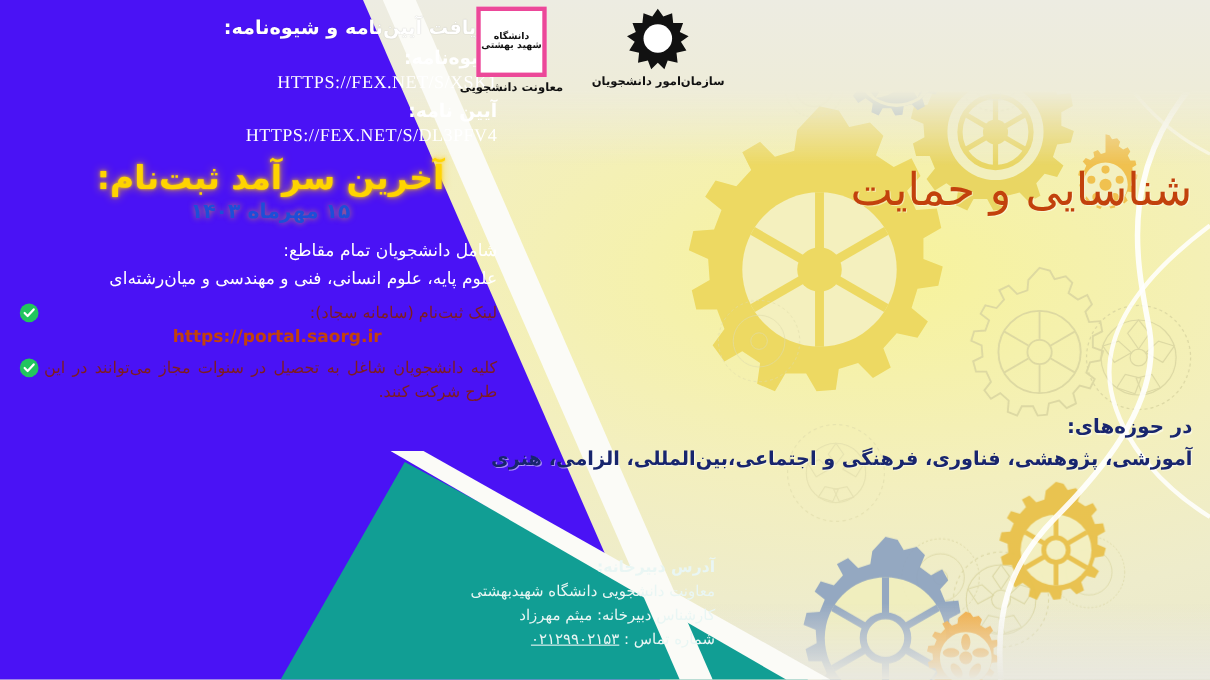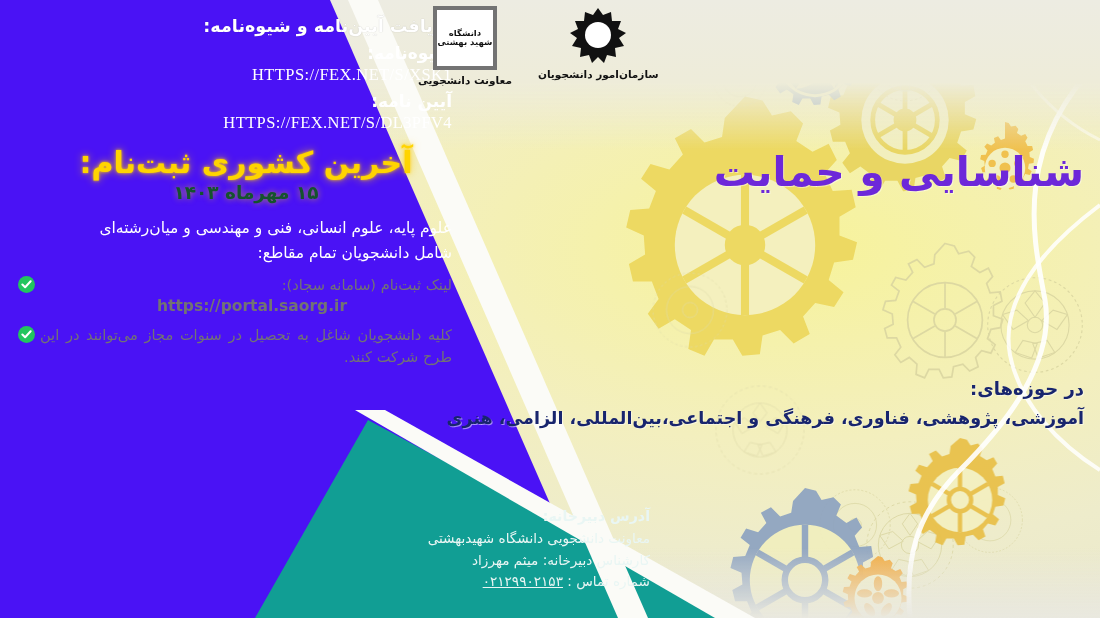--- a/index.html
+++ b/index.html
@@ -72,67 +72,67 @@
     font-family:"Liberation Serif","DejaVu Serif",serif;
     direction:ltr;font-size:16.5px;color:#ffffff;
     letter-spacing:.4px;margin:2px 0 6px 0;padding-left:38px;
   }
   .big-yellow{
     font-size:30px;font-weight:bold;color:#ffd400;
     text-align:center;padding-left:30px;margin:12px 0 2px 0;
     text-shadow:0 0 9px rgba(255,200,0,.75),0 0 3px rgba(255,210,0,.9);
   }
   .date-yellow{
-    font-size:18.5px;font-weight:bold;color:#14532d;text-align:center;
+    font-size:18.5px;font-weight:bold;color:#1d4ed8;text-align:center;
     padding-left:30px;margin:0 0 14px 0;
     text-shadow:0 0 6px rgba(255,200,0,.6);
   }
   .line-white{font-size:15.5px;line-height:1.5;color:#fff;margin:1px 0;padding-left:26px;}
   .bullet{
     display:flex;flex-direction:row-reverse;align-items:flex-start;
     gap:5px;margin:9px 0 0 0;padding-left:8px;
   }
-  .bullet .txt{font-size:14.6px;line-height:1.52;color:#737373;text-align:justify;flex:1;}
+  .bullet .txt{font-size:14.6px;line-height:1.52;color:#7f1d1d;text-align:justify;flex:1;}
   .chk{
     flex:0 0 auto;width:17px;height:17px;border-radius:50%;
     background:#22c55e;display:flex;align-items:center;justify-content:center;
     margin-top:2px;
   }
   .chk svg{display:block;}
   .portal-url{
     font-family:"DejaVu Sans","Liberation Sans",sans-serif;
     direction:ltr;text-align:center;font-size:15.5px;font-weight:bold;
-    color:#737373;margin:1px 0 0 0;padding-left:42px;
+    color:#c2410c;margin:1px 0 0 0;padding-left:42px;
   }
   .b2 .txt{letter-spacing:.2px;}
 
   
   .teal-content{
     position:absolute;left:300px;top:505px;width:350px;z-index:11;
     text-align:right;color:#e9f6f4;font-size:13.6px;line-height:1.58;
     padding-right:4px;
   }
   .teal-content .t-hd{font-weight:bold;font-size:14.2px;margin-bottom:1px;}
   .teal-content .t-ln{font-weight:normal;}
   .teal-content .phone{direction:ltr;unicode-bidi:embed;text-decoration:underline;}
 
   
   .logos{position:absolute;left:418px;top:6px;width:250px;height:112px;z-index:12;
          display:flex;flex-direction:row-reverse;gap:26px;align-items:flex-start;justify-content:flex-start;}
   .logo-block{display:flex;flex-direction:column;align-items:center;gap:4px;}
   .logo-cap{font-size:10.5px;color:#111;font-weight:bold;letter-spacing:.2px;text-align:center;line-height:1.25;}
-  .sbu-mark{width:56px;height:56px;border:4px solid #737373;display:flex;align-items:center;justify-content:center;background:#fff;}
+  .sbu-mark{width:56px;height:56px;border:4px solid #ec4899;display:flex;align-items:center;justify-content:center;background:#fff;}
   .sbu-inner{font-size:8.5px;color:#111;font-weight:bold;line-height:1.05;text-align:center;}
 
   
   .title-wrap{
     position:absolute;right:16px;top:148px;width:520px;z-index:12;text-align:right;
   }
   .t-line{
-    color:#6d28d9;font-weight:bold;line-height:1.18;
+    color:#c2410c;font-weight:normal;line-height:1.18;
     text-shadow:1px 1px 0 rgba(255,255,255,.45);
     letter-spacing:0;
   }
   .t1{font-size:41px;}
   .t2{font-size:41px;margin-top:2px;}
   .t3{font-size:30px;margin-top:1px;}
   .fields{
     position:absolute;right:16px;top:378px;width:640px;z-index:12;text-align:right;
     color:#18256e;
   }
@@ -335,25 +335,25 @@
   <div class="purple-content">
     <div class="pc-inner">
       <div class="hdr-white">دریافت آیین‌نامه و شیوه‌نامه:</div>
 
       <div class="sub-white">شیوه‌نامه:</div>
       <div class="url">HTTPS://FEX.NET/S/XSK1</div>
 
       <div class="sub-white">آیین نامه:</div>
       <div class="url">HTTPS://FEX.NET/S/DL3PFV4</div>
 
-      <div class="big-yellow">آخرین کشوری ثبت‌نام:</div>
+      <div class="big-yellow">آخرین سرآمد ثبت‌نام:</div>
       <div class="date-yellow">۱۵ مهرماه ۱۴۰۳</div>
 
+      <div class="line-white">شامل دانشجویان تمام مقاطع:</div>
       <div class="line-white">علوم پایه، علوم انسانی، فنی و مهندسی و میان‌رشته‌ای</div>
-      <div class="line-white">شامل دانشجویان تمام مقاطع:</div>
 
       <div class="bullet b1">
         <span class="chk">
           <svg width="11" height="11" viewBox="0 0 12 12">
               <path d="M1.5,6 L4.5,9 L10.5,2.5" stroke="#ffffff" stroke-width="2.2" fill="none" stroke-linecap="round" stroke-linejoin="round"></path>
             </svg>
         </span>
         <span class="txt">لینک ثبت‌نام (سامانه سجاد):</span>
       </div>
       <div class="portal-url">https://portal.saorg.ir</div>

